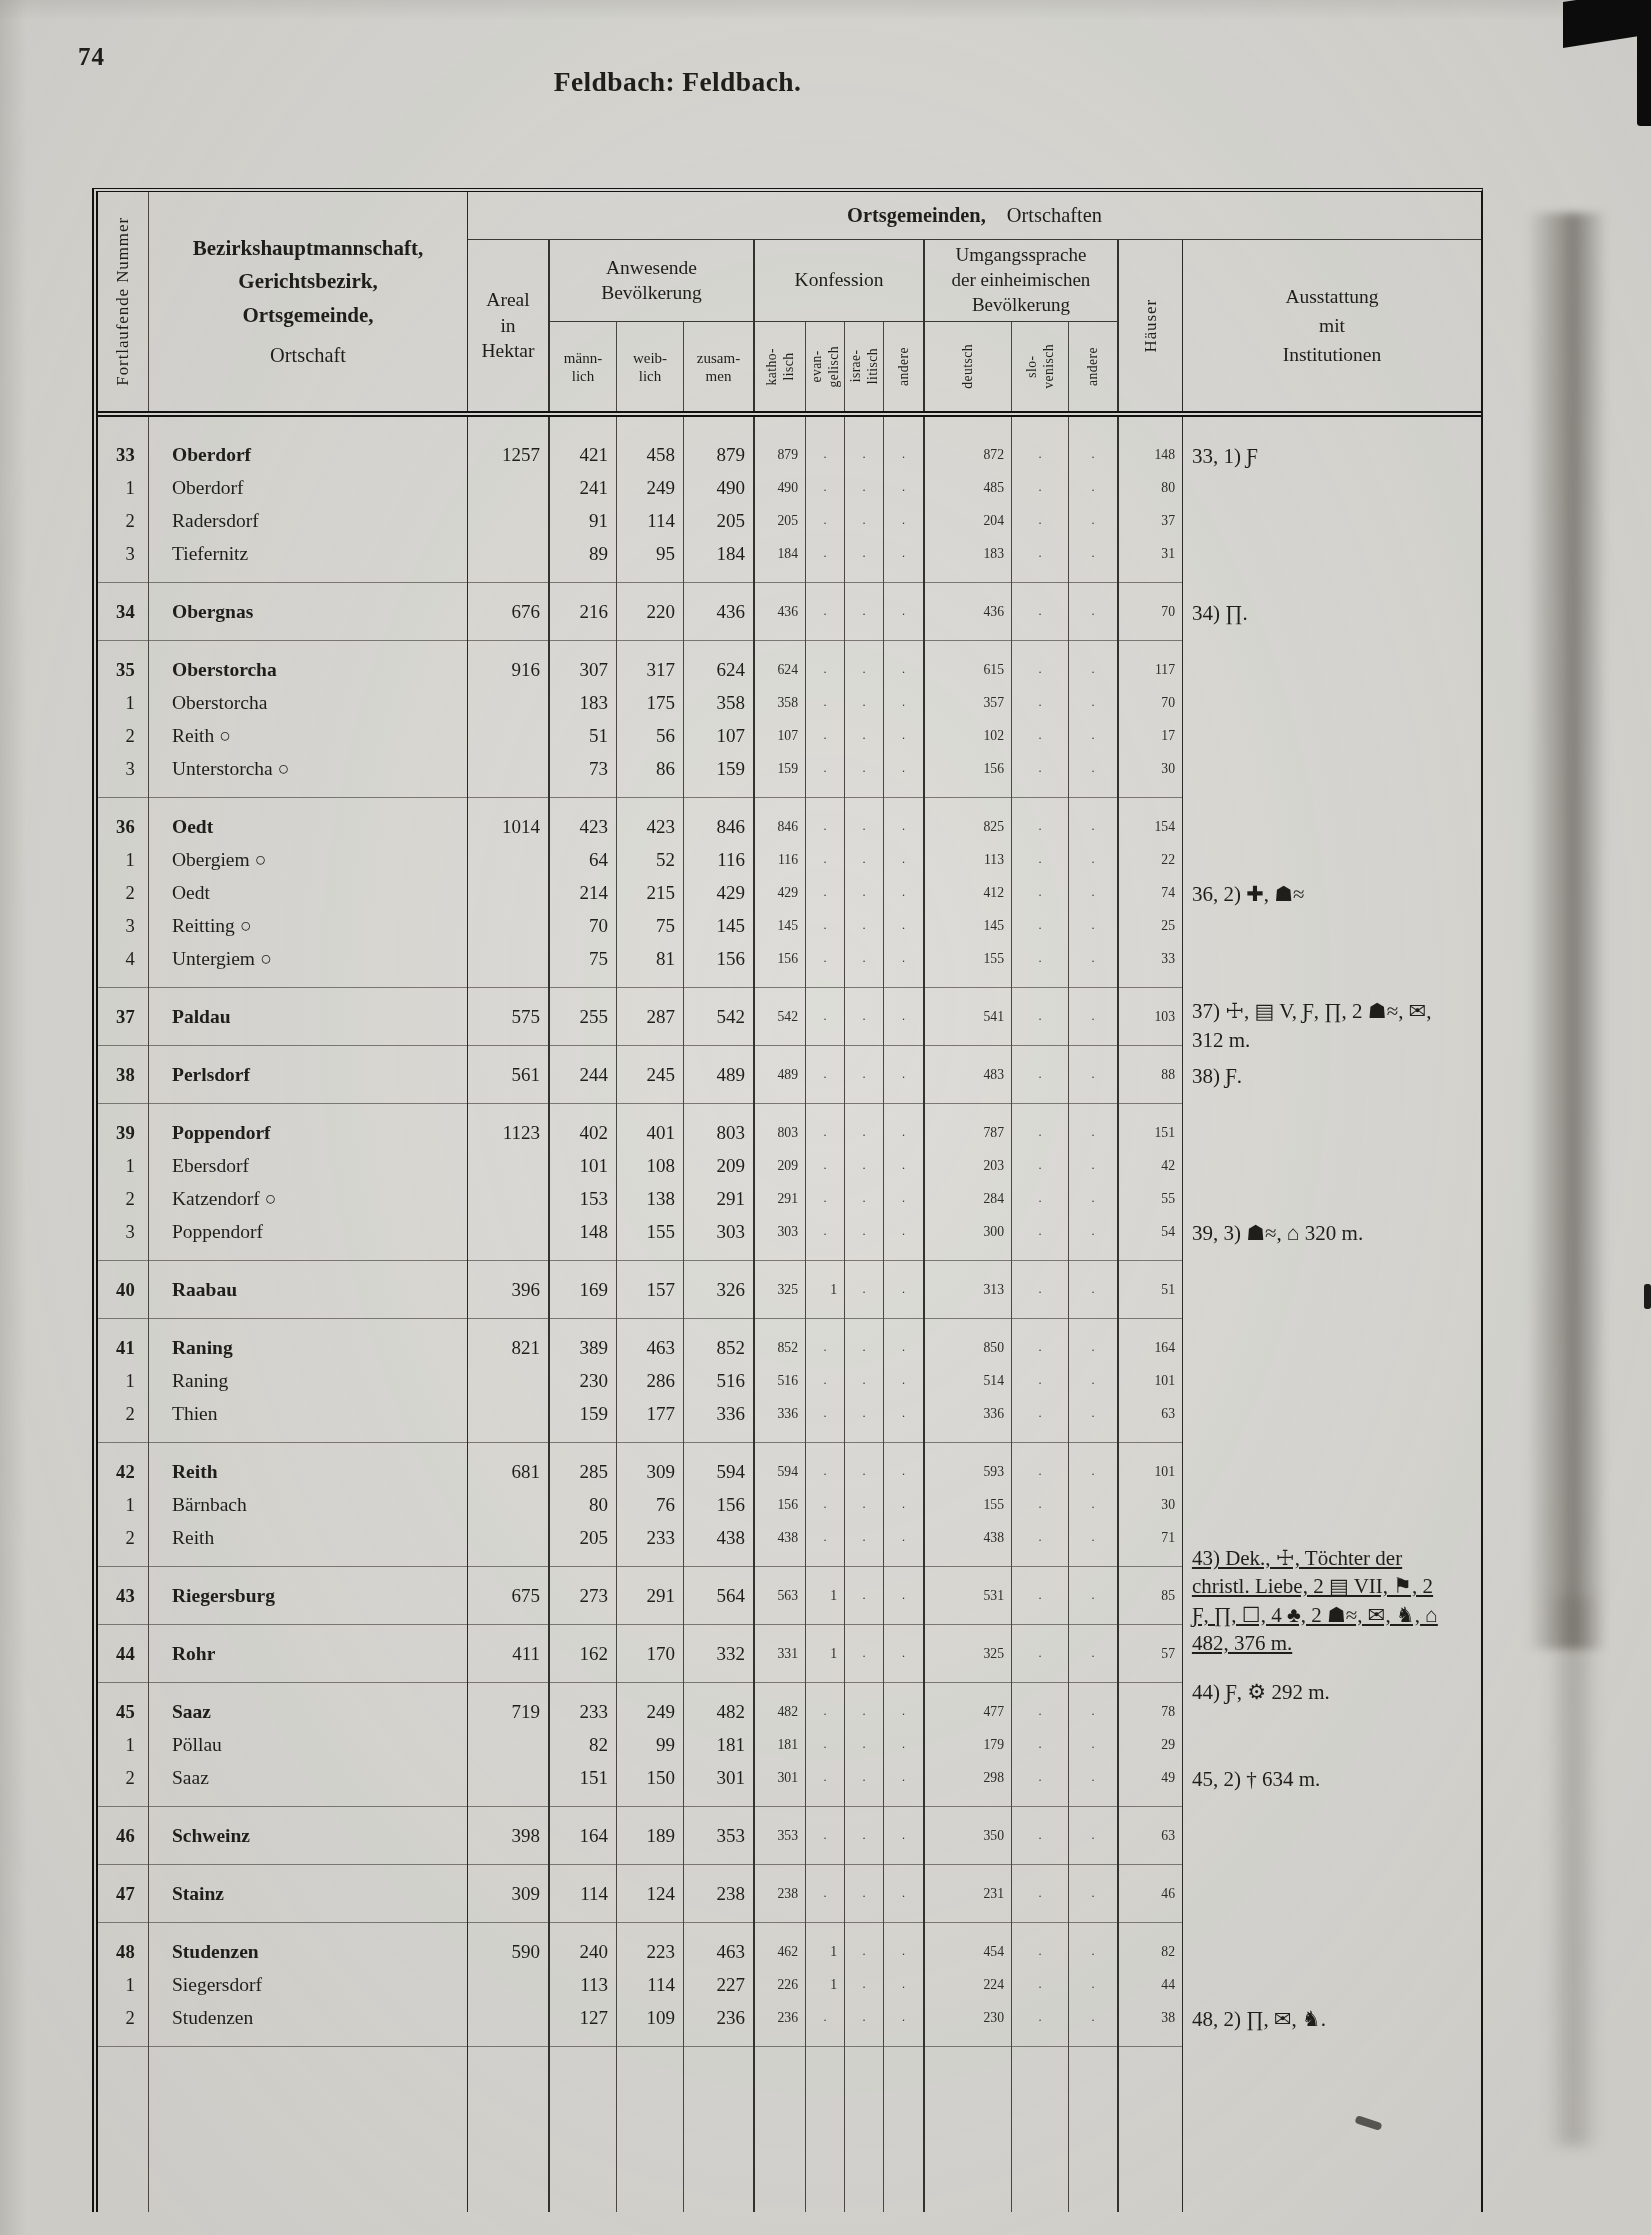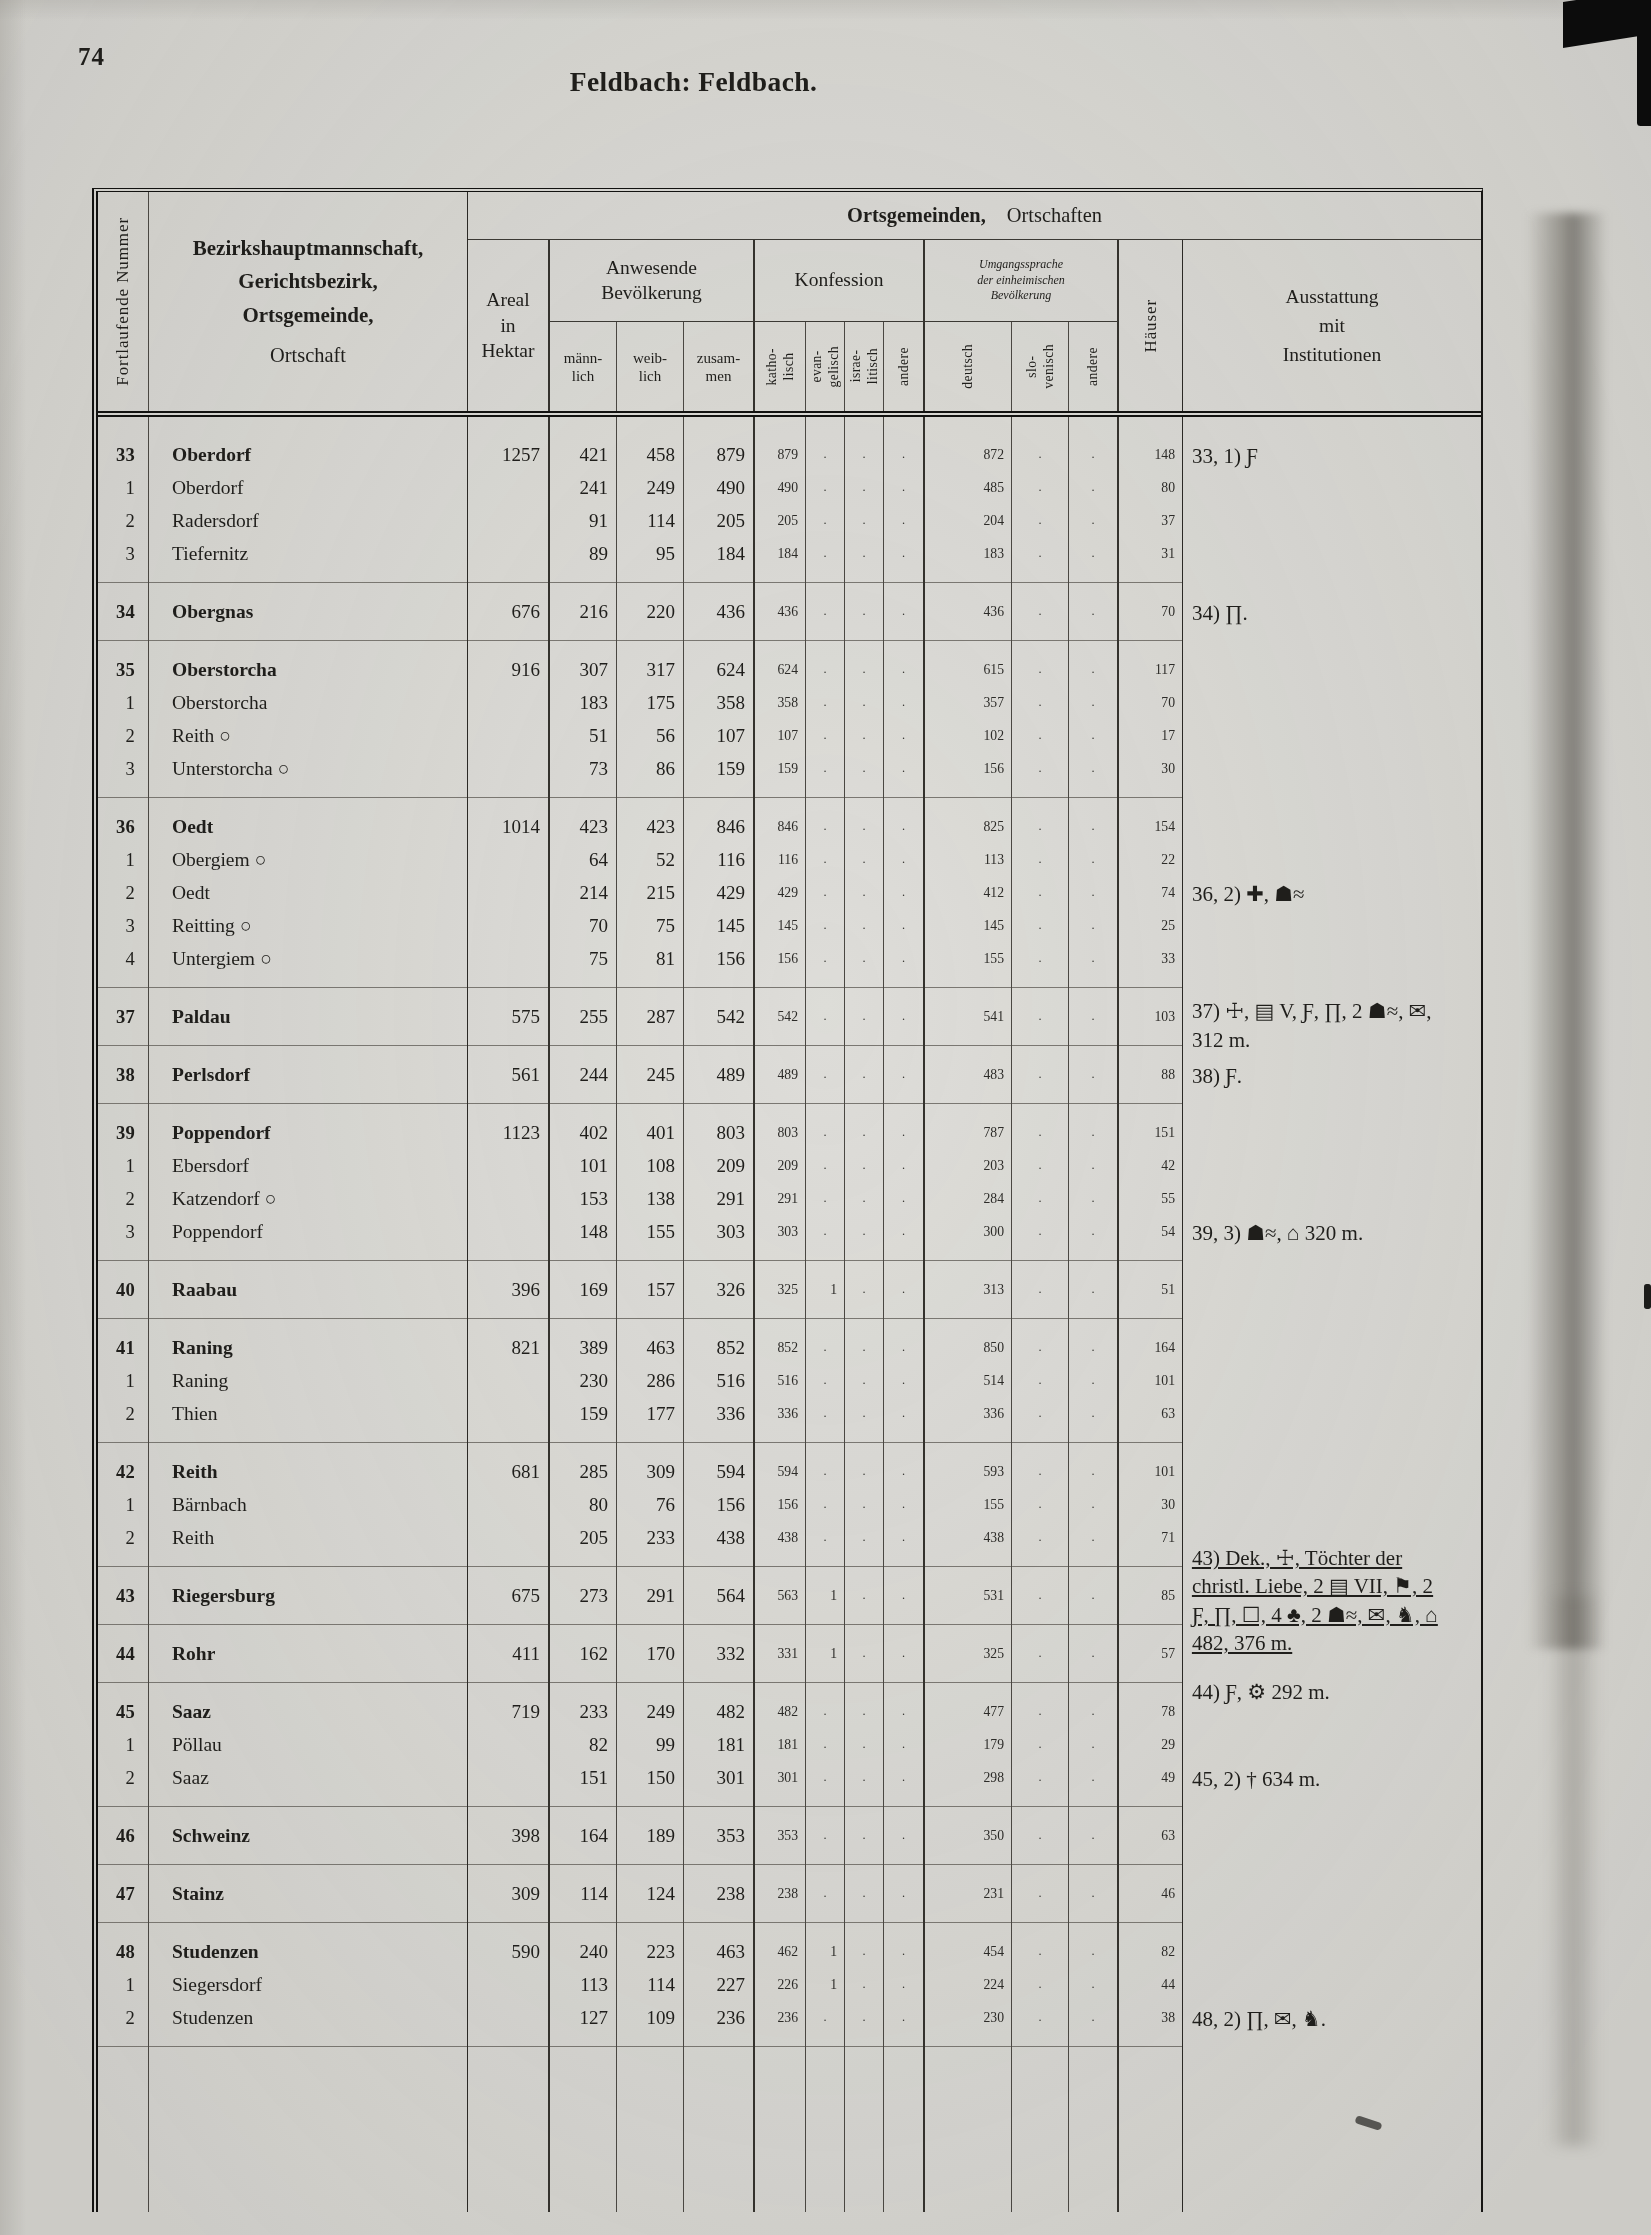--- a/index.html
+++ b/index.html
@@ -9,21 +9,21 @@
     background-image:
       linear-gradient(to right, rgba(130,127,120,.25) 0px, rgba(130,127,120,0) 26.6px),
       linear-gradient(to bottom, rgba(130,127,120,.18) 0px, rgba(130,127,120,0) 21px),
       radial-gradient(ellipse at 50% 45%, rgba(255,255,255,.16), rgba(0,0,0,.05) 90%);
     font-family:"Liberation Serif","DejaVu Serif",serif;
     color:#1f1e1b;
   }
   .pre{white-space:pre-line;}
   
   .pageno{position:absolute;left:78px;top:43px;font-size:25px;font-weight:bold;letter-spacing:0.9px;}
-  .title{position:absolute;left:392px;top:66px;width:603px;text-align:center;
+  .title{position:absolute;left:376px;top:66px;width:603px;text-align:center;
          font-size:27.5px;font-weight:bold;letter-spacing:0.4px;}
   .scan-band{position:absolute;left:1527px;top:213px;width:80px;height:1436px;pointer-events:none;
     background:linear-gradient(to right, rgba(100,97,90,0), rgba(100,96,88,.5) 42%, rgba(82,79,72,.62) 58%, rgba(100,97,90,0));
     filter:blur(4.4px);}
   .scan-band2{position:absolute;left:1547px;top:1596px;width:53px;height:550px;pointer-events:none;
     background:linear-gradient(to right, rgba(100,97,90,0), rgba(104,100,92,.35) 50%, rgba(100,97,90,0));
     filter:blur(6.2px);}
   .corner-blob{position:absolute;right:0;top:-12.4px;width:89px;height:46px;background:#0c0c0c;
     transform:skewY(-9deg);transform-origin:100% 0;}
   .edge-blob{position:absolute;right:0;top:23px;width:15px;height:103px;background:#0c0c0c;border-radius:0 0 0 3.5px;}
@@ -48,21 +48,21 @@
   #thead{border-bottom:6.2px double #121210;grid-template-rows:48px 82px 89px;}
   #thead > div{display:flex;align-items:center;justify-content:center;text-align:center;}
   .h-num{grid-row:1/4;}
   .h-left{grid-row:1/4;flex-direction:column;line-height:1.55;}
   .h-left .bigl{font-weight:bold;font-size:21px;line-height:1.6;}
   .h-left .sml{font-size:20.4px;margin-top:7px;}
   .h-orts{grid-column:3/16;border-bottom:0.9px solid #3b3934;font-size:20.4px;}
   .h-orts .b1{font-weight:bold;margin-right:21px;}
   .h-areal{grid-row:2/4;font-size:19.5px;line-height:1.3;}
   .h-grp{border-bottom:0.9px solid #3b3934;font-size:19.5px;line-height:1.25;}
-  .h-grp.sm{font-size:12px;line-height:1.3;font-style:italic;}
+  .h-grp.sm{font-size:19px;line-height:1.3;}
   .h-sub{font-size:15px;line-height:1.2;}
   .rot{writing-mode:vertical-rl;transform:rotate(180deg);font-size:13.7px;line-height:1.25;
        letter-spacing:0.4px;text-align:center;}
   .rot.big{font-size:17px;letter-spacing:0.9px;}
   .h-haus{grid-row:2/4;}
   .h-aus{grid-row:2/4;font-size:19.5px;line-height:1.5;}
 
   
   .rw > div{height:33px;line-height:33px;overflow:visible;}
   .sp > div{height:25px;}

